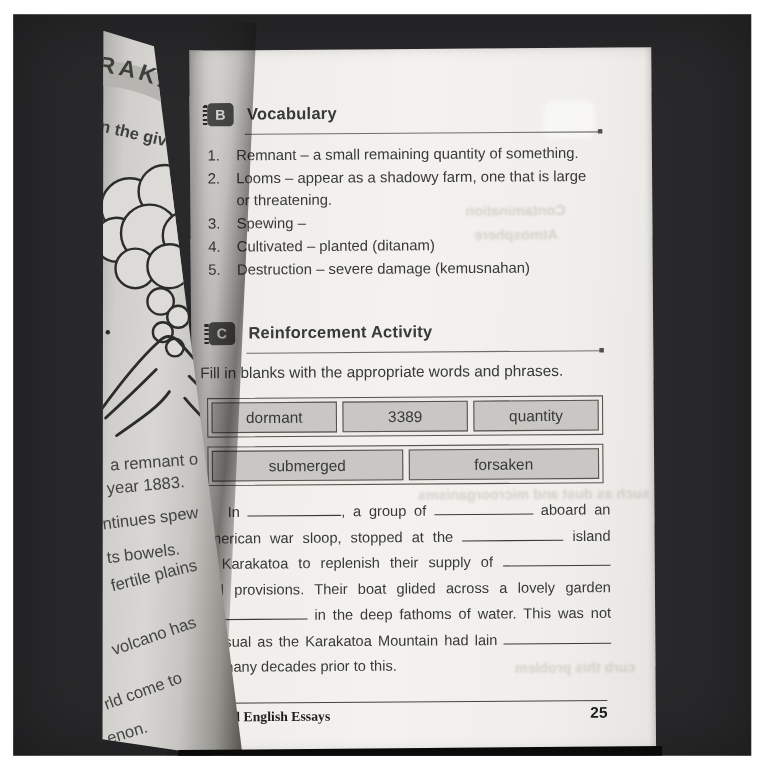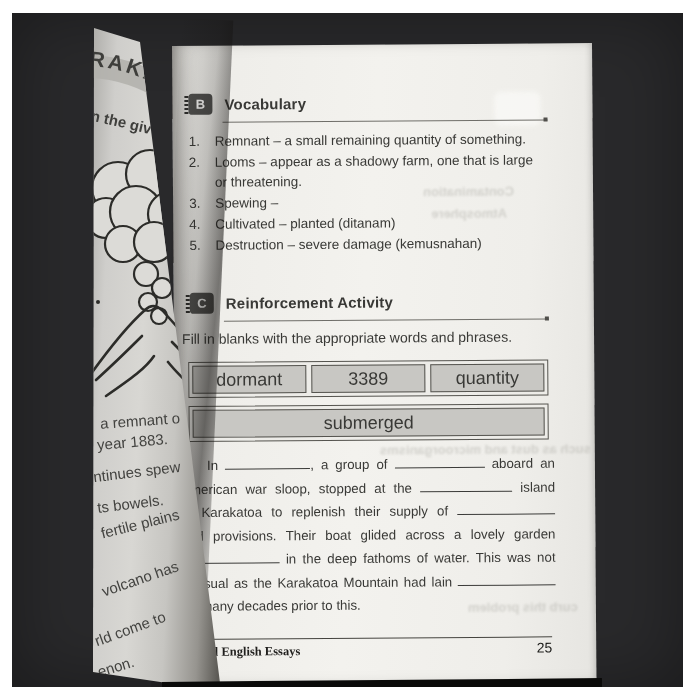--- a/index.html
+++ b/index.html
@@ -31,33 +31,33 @@
   .vitem{display:flex;margin-bottom:1px;}
   .vnum{width:26px;flex:none;}
   .vtext{flex:1;}
 
   .instruction{position:absolute;left:8px;top:285px;font-size:14px;}
 
   .word-bank{position:absolute;left:14px;top:316px;width:360px;}
   .wb-row{border:1px solid #55544f;background:#edecE8;padding:3px;display:flex;gap:5px;
           margin-bottom:8px;height:28px;}
   .wb-cell{flex:1;background:#c8c7c3;border:1px solid #55544f;display:flex;
-           align-items:center;justify-content:center;font-size:18px;}
+           align-items:center;justify-content:center;font-size:14px;}
 
   .fill-par{position:absolute;left:6px;top:412px;width:374px;font-size:13.3px;}
   .pline{height:23.5px;text-align:justify;text-align-last:justify;white-space:normal;overflow:hidden;}
   .pline.first{padding-left:26px;}
   .pline.last{text-align-last:left;}
   .blank{display:inline-block;height:.85em;border-bottom:1.5px solid #3b3b39;}
 
   .footer-rule{position:absolute;left:6px;top:593px;width:370px;height:1px;background:#45443f;}
   .footer-title{position:absolute;left:8px;top:599px;font-family:"Liberation Serif",serif;
                 font-weight:700;font-size:12.5px;color:#201f1d !important;}
   .page-num{position:absolute;left:340px;top:596px;width:36px;text-align:right;
-            font-weight:400;font-size:14px;color:#1c1c1a !important;}
+            font-weight:700;font-size:14px;color:#1c1c1a !important;}
 
   
   .ghost{position:absolute;transform:scaleX(-1);color:#a09f98 !important;opacity:.38;
          filter:blur(1.1px);font-weight:700;font-size:13px;white-space:nowrap;}
   .ghost-blob{position:absolute;left:322px;top:48px;width:46px;height:34px;
          background:rgba(253,253,251,.55);border-radius:7px;filter:blur(2px);}
 
   
   .page-left{position:absolute;left:76px;top:9px;width:134px;height:672px;z-index:4;
     background:linear-gradient(93deg,#a8a7a3 0%,#cfcecb 18%,#d8d7d3 42%,#c6c5c1 64%,#96948f 84%,#5c5a55 97%);
@@ -121,20 +121,21 @@
     <div class="instruction">Fill in blanks with the appropriate words and phrases.</div>
 
     <div class="word-bank" id="word-bank">
         <div class="wb-row">
           <div class="wb-cell">dormant</div>
           <div class="wb-cell">3389</div>
           <div class="wb-cell">quantity</div>
         </div>
         <div class="wb-row">
           <div class="wb-cell">submerged</div>
+          <div class="wb-cell">forsaken</div>
         </div>
       </div>
 
     <div class="fill-par" id="fill-paragraph">
         <div class="pline first">In <span class="blank" style="width: 85px;"></span>, a group of <span class="blank" style="width: 90px;"></span> aboard an</div>
         <div class="pline">American war sloop, stopped at the <span class="blank" style="width: 92px;"></span> island</div>
         <div class="pline">of Karakatoa to replenish their supply of <span class="blank" style="width: 98px;"></span></div>
         <div class="pline">and provisions. Their boat glided across a lovely garden</div>
         <div class="pline"><span class="blank" style="width: 98px;"></span> in the deep fathoms of water. This was not</div>
         <div class="pline">unusual as the Karakatoa Mountain had lain <span class="blank" style="width: 98px;"></span></div>

